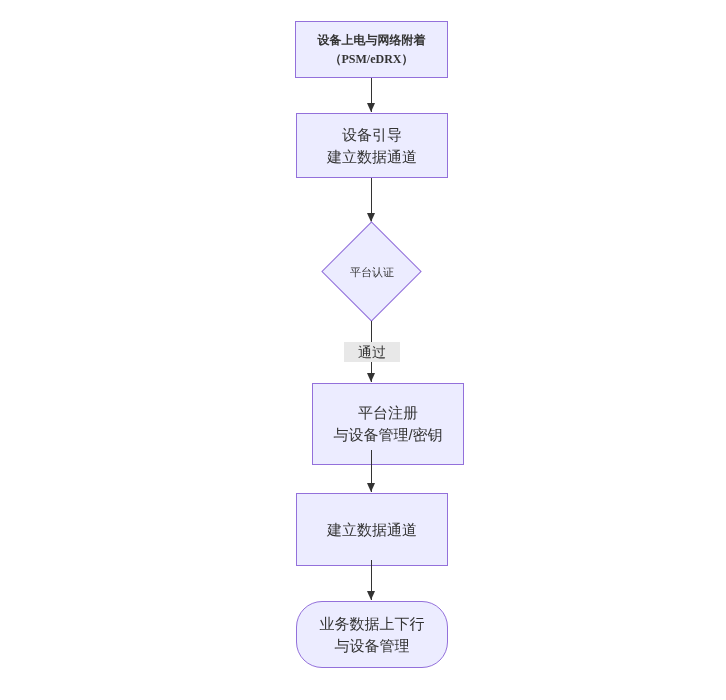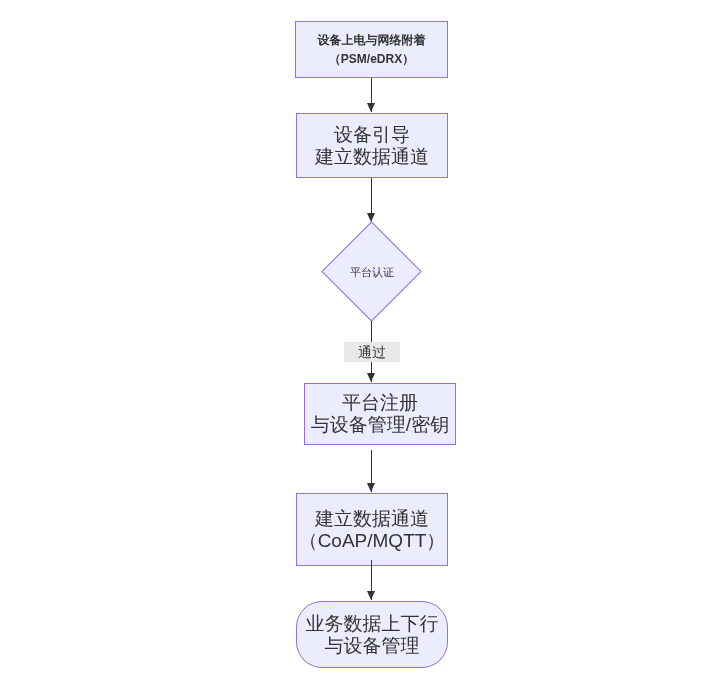--- a/index.html
+++ b/index.html
@@ -22,28 +22,29 @@
     background: var(--node-fill, #ECECFF);
     border: 1px solid var(--node-border, #9370DB);
     display: flex;
     flex-direction: column;
     align-items: center;
     justify-content: center;
     text-align: center;
     color: var(--text, #333333);
   }
   .node .node-line {
-    font-size: 19px;
+    font-size: 15px;
     line-height: 22px;
     white-space: nowrap;
   }
   .node.small-text .node-line {
     font-size: 12px;
     line-height: 19px;
     font-weight: 600;
+    font-family: Liberation Serif, serif;
   }
   .diamond-shape {
     position: absolute;
     box-sizing: border-box;
     width: 71px;
     height: 71px;
     background: var(--node-fill, #ECECFF);
     border: 1px solid var(--node-border, #9370DB);
     transform: rotate(45deg);
   }
@@ -99,31 +100,30 @@
   <div class="edge-line" style="left:371px; top:178px; height:44px;"></div>
   <div class="arrow-head" style="left:367px; top:213px;"></div>
 
   <div class="diamond-shape" style="left:336px; top:236px;"></div>
   <div class="diamond-label" style="left:372px; top:272px;">平台认证</div>
 
   <div class="edge-line" style="left:371px; top:321px; height:61px;"></div>
   <div class="edge-label" style="left:372px; top:352px;">通过</div>
   <div class="arrow-head" style="left:367px; top:373px;"></div>
 
-  <div class="node" style="left:304px; top:383px; width:152px; height:62px;">
+  <div class="node" style="left:312px; top:383px; width:152px; height:82px;">
     <div class="node-line">平台注册</div>
     <div class="node-line">与设备管理/密钥</div>
   </div>
 
   <div class="edge-line" style="left:371px; top:450px; height:42px;"></div>
   <div class="arrow-head" style="left:367px; top:483px;"></div>
 
   <div class="node" style="left:296px; top:493px; width:152px; height:73px;">
     <div class="node-line">建立数据通道</div>
-    <div class="node-line">（CoAP/MQTT）</div>
   </div>
 
   <div class="edge-line" style="left:371px; top:560px; height:40px;"></div>
   <div class="arrow-head" style="left:367px; top:591px;"></div>
 
   <div class="node" style="left:296px; top:601px; width:152px; height:67px;border-radius:26px;">
     <div class="node-line">业务数据上下行</div>
     <div class="node-line">与设备管理</div>
   </div>
 

